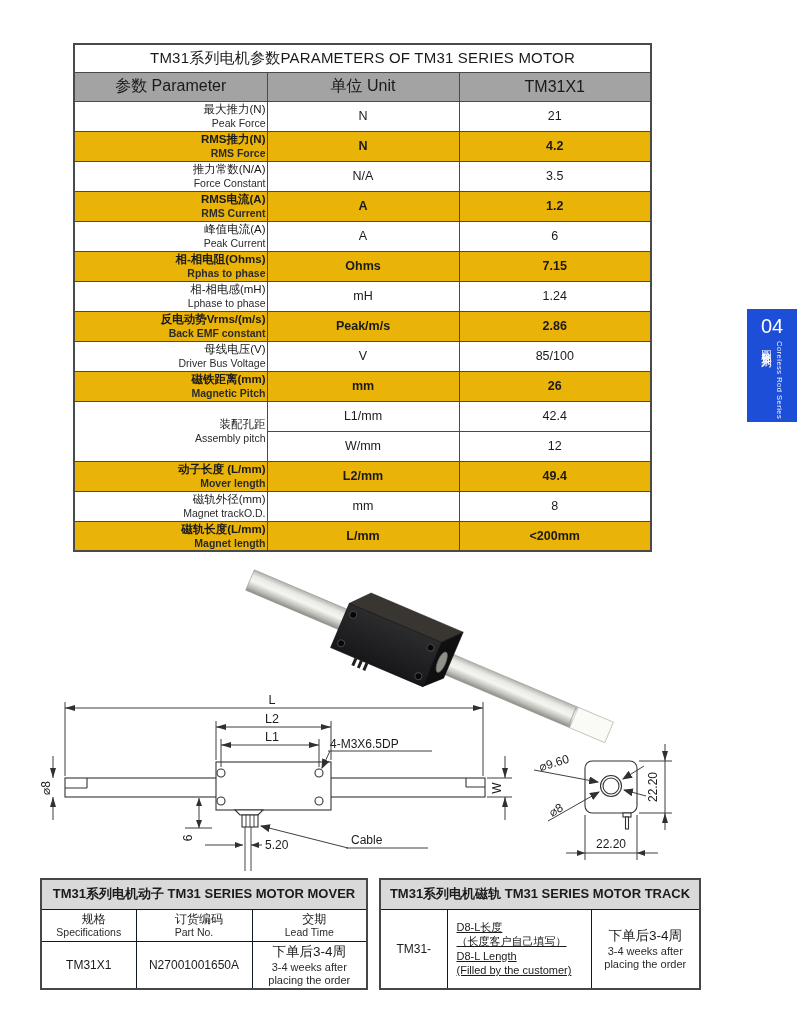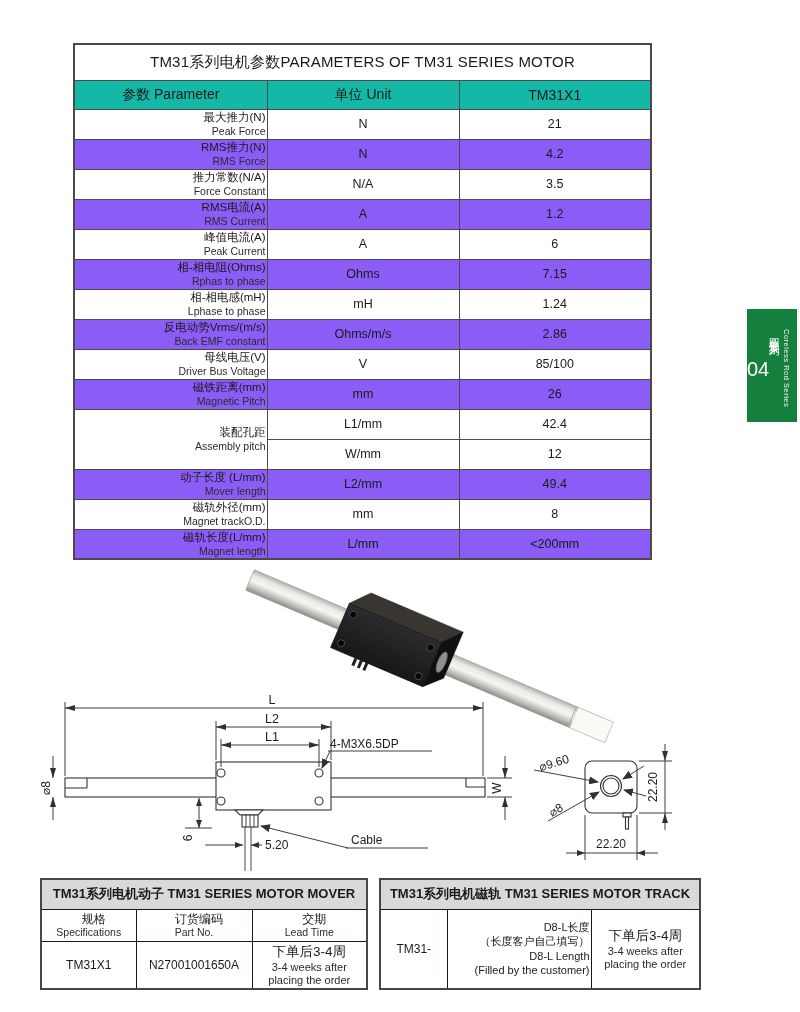--- a/index.html
+++ b/index.html
@@ -3,32 +3,32 @@
 <meta charset="utf-8">
 <style>
   html,body{margin:0;padding:0;background:#ffffff;}
   .page{position:relative;width:800px;height:1012px;background:#fff;overflow:hidden;
         font-family:"Liberation Sans","DejaVu Sans",sans-serif;color:#1a1a1a;}
 
   
   table.params{position:absolute;left:73px;top:43px;width:577px;border-collapse:collapse;
                table-layout:fixed;border:2px solid #4a4a4a;}
   table.params td{border:1px solid #4a4a4a;box-sizing:border-box;vertical-align:middle;}
-  table.params tr.t-title td{height:36px;text-align:center;font-size:15px;letter-spacing:.2px;}
-  table.params tr.t-head td{height:29px;background:#14b8a6;text-align:center;font-size:14px;}
+  table.params tr.t-title td{height:28px;text-align:center;font-size:15px;letter-spacing:.2px;}
+  table.params tr.t-head td{height:29px;background:#a3a3a3;text-align:center;font-size:16px;}
   table.params tr.rowd td{height:30px;}
-  table.params tr.shade td{background:#8b5cf6;}
+  table.params tr.shade td{background:#eab308;font-weight:bold;}
   td.p-cell{text-align:right;padding-left:40px;}
   td.p-cell .cn{display:block;font-size:11.5px;line-height:1.2;}
   td.p-cell .en{display:block;font-size:10.5px;line-height:1.15;color:#2b2b2b;padding-left:12px;}
   td.u-cell,td.v-cell{text-align:center;font-size:12.5px;}
 
   
-  .side-tab{position:absolute;left:747px;top:309px;width:50px;height:113px;background:#15803d;
-            color:#fff;display:flex;flex-direction:row;align-items:center;}
+  .side-tab{position:absolute;left:747px;top:309px;width:50px;height:113px;background:#1d4ed8;
+            color:#fff;display:flex;flex-direction:column;align-items:center;}
   .tab-num{font-size:20px;line-height:1;margin-top:7px;}
   .tab-vert{display:flex;flex-direction:row;justify-content:center;gap:3px;margin-top:5px;}
   .tab-cn{writing-mode:vertical-rl;font-size:10.5px;letter-spacing:2px;line-height:1;}
   .tab-en{writing-mode:vertical-rl;font-size:7.5px;letter-spacing:.5px;line-height:1;opacity:.95;}
 
   
   .drawing{position:absolute;left:0;top:560px;width:800px;height:320px;}
   .drawing svg{display:block;}
   .dimtxt{font-size:12.5px;fill:#1c1c1c;}
   .dimtxt-s{font-size:12px;fill:#1c1c1c;}
@@ -38,21 +38,21 @@
   table.btab td{border:1px solid #0f172a;box-sizing:border-box;vertical-align:middle;}
   table.btab tr.b-title td{height:30px;background:#d9d9d9;text-align:center;font-size:13px;font-weight:bold;}
   .btab .hdr{height:32px;text-align:center;}
   .btab .hdr .cn{display:block;font-size:12px;line-height:1.25;padding-left:10px;}
   .btab .hdr .en{display:block;font-size:10.5px;line-height:1.1;color:#2b2b2b;}
   .btab .dat{height:48px;text-align:center;font-size:12px;}
   .lead .cnb{display:block;font-size:13.5px;line-height:1.3;}
   .lead .enb{display:block;font-size:11px;line-height:1.15;color:#2b2b2b;}
   table.mover{left:40px;top:878px;width:326px;}
   table.track{left:379px;top:878px;width:320px;}
-  table.track td.len{ text-align:right;padding-left:9px;}
+  table.track td.len{ text-align:left;padding-left:9px;text-decoration:underline;}
   table.track td.len span{display:block;font-size:11px;line-height:1.3;}
   table.track .dat2{height:80px;}
 </style>
 </head>
 <body>
 
 <div class="page">
 
   <table class="params">
     <colgroup>
@@ -124,21 +124,21 @@
             <span class="en">Lphase to phase</span>
           </td>
         <td class="u-cell">mH</td>
         <td class="v-cell">1.24</td>
       </tr>
       <tr class="rowd shade">
         <td class="p-cell">
             <span class="cn">反电动势Vrms/(m/s)</span>
             <span class="en">Back EMF constant</span>
           </td>
-        <td class="u-cell">Ohms/m/s</td>
+        <td class="u-cell">Peak/m/s</td>
         <td class="v-cell">2.86</td>
       </tr>
       <tr class="rowd">
         <td class="p-cell">
             <span class="cn">母线电压(V)</span>
             <span class="en">Driver Bus Voltage</span>
           </td>
         <td class="u-cell">V</td>
         <td class="v-cell">85/100</td>
       </tr>

